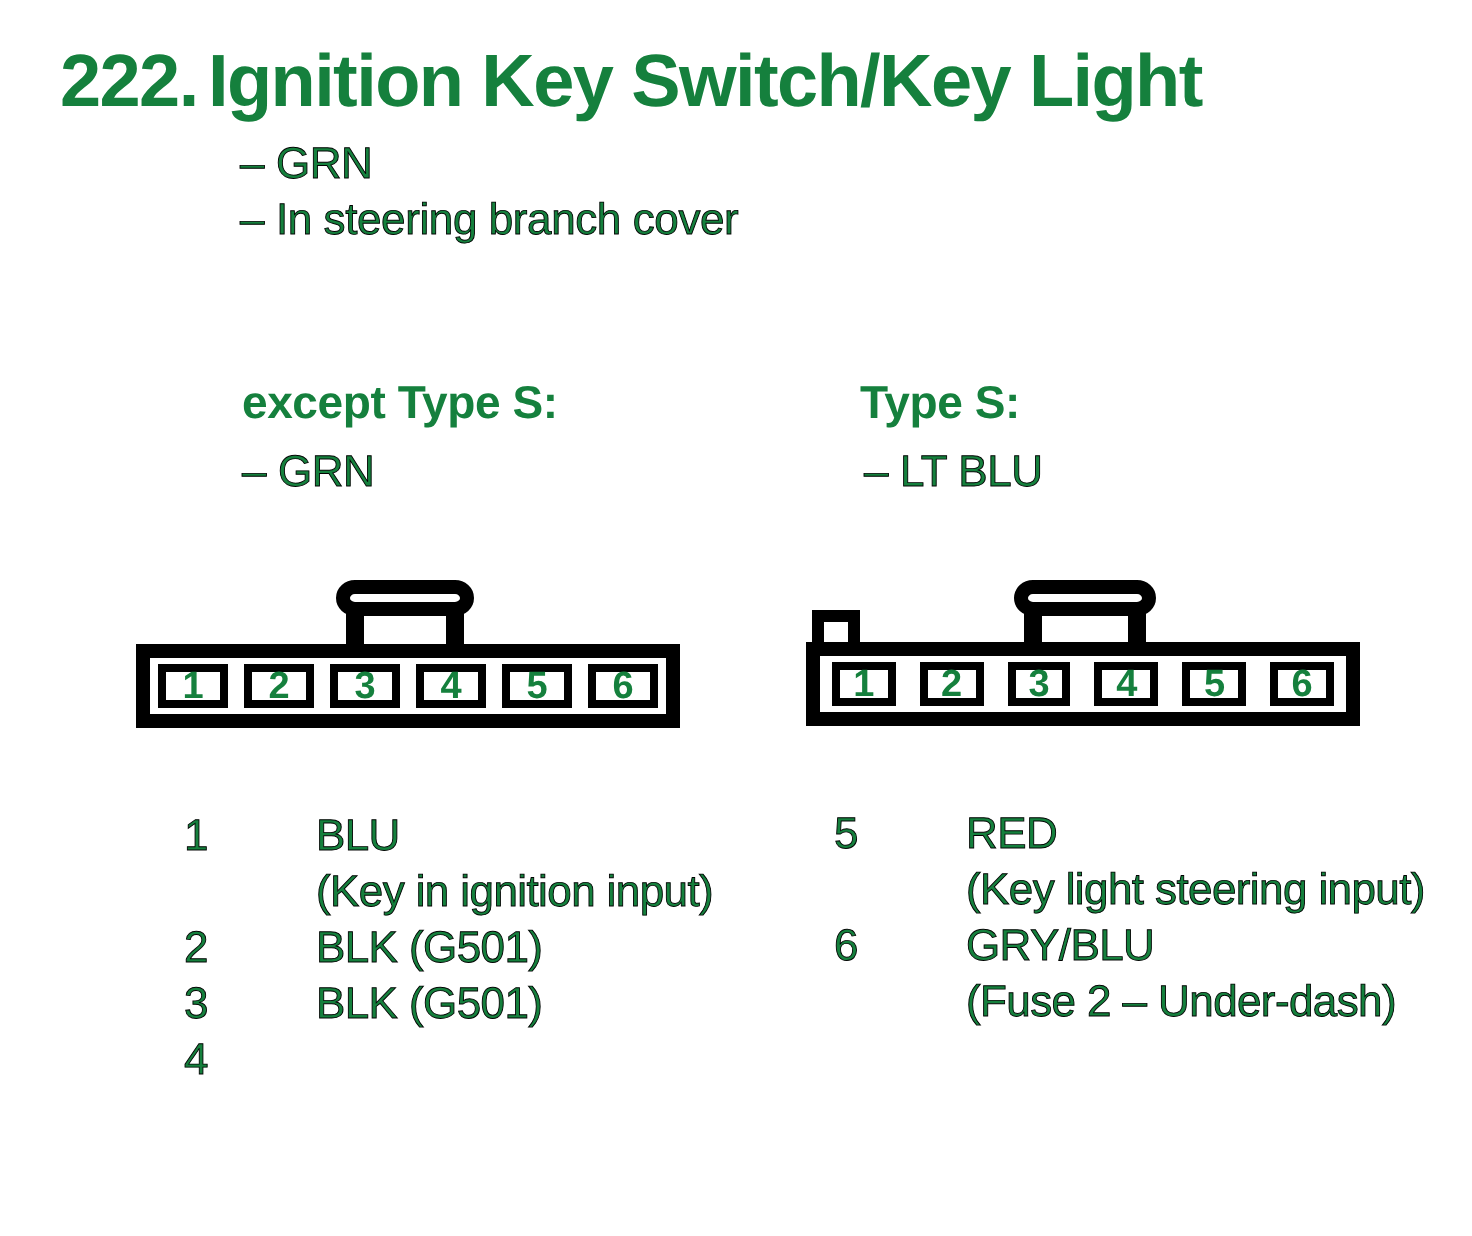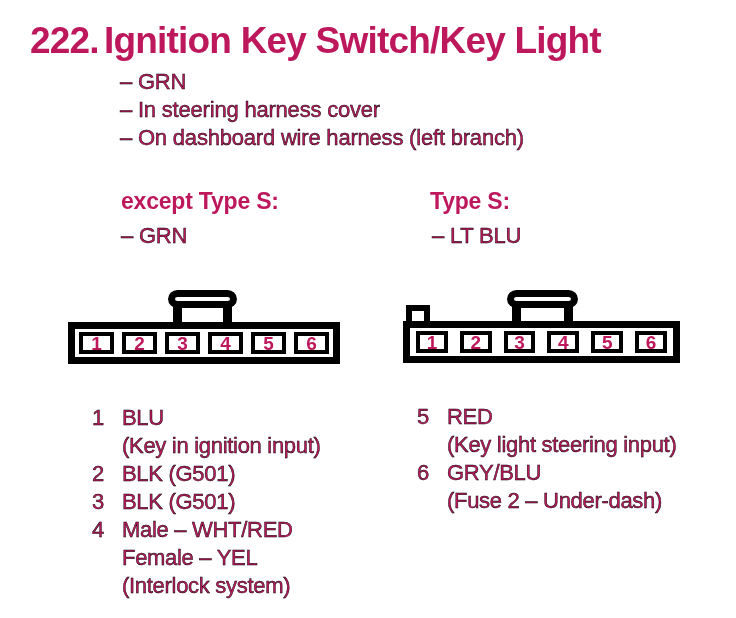--- a/index.html
+++ b/index.html
@@ -3,21 +3,21 @@
 <meta charset="utf-8">
 <style>
   html, body { margin: 0; padding: 0; background: #e8e8e8; }
   .page {
     position: relative;
     width: 736px;
     height: 618px;
     background: #ffffff;
     overflow: hidden;
     font-family: "Liberation Sans", sans-serif;
-    color: #be185d;
+    color: #15803d;
   }
   .abs { position: absolute; }
 
   
   .title-num, .title-text {
     font-size: 37px;
     font-weight: 700;
     letter-spacing: -0.8px;
     white-space: nowrap;
   }
@@ -102,41 +102,40 @@
   .plist.right { left: 417px; top: 403px; }
   .prow { display: flex; align-items: flex-start; }
   .pnum {
     width: 30px;
     flex: 0 0 30px;
     font-size: 22px;
     line-height: 28px;
     letter-spacing: -0.2px;
     -webkit-text-stroke: 0.45px #000;
   }
-  .plines { flex: 1 1 auto; }
+  .plines { flex: 1 1 auto; margin-left: 36px; }
   .pline {
     font-size: 22px;
     line-height: 28px;
     letter-spacing: -0.3px;
     white-space: nowrap;
     -webkit-text-stroke: 0.45px #000;
   }
 </style>
 </head>
 <body>
 
 <div class="page">
 
   <div class="abs title-num">222.</div>
   <div class="abs title-text">Ignition Key Switch/Key Light</div>
 
   <div class="abs bullets">
     <div class="bline">– GRN</div>
-    <div class="bline">– In steering harness cover</div>
-    <div class="bline">– On dashboard wire harness (left branch)</div>
+    <div class="bline">– In steering branch cover</div>
   </div>
 
   <div class="abs vhead left">except Type S:</div>
   <div class="abs vhead right">Type S:</div>
   <div class="abs vbullet left">– GRN</div>
   <div class="abs vbullet right">– LT BLU</div>
 
   <svg class="tab-svg left" width="76" height="36" viewBox="0 0 76 36" aria-hidden="true">
     <rect x="5.5" y="5.5" width="62" height="11" rx="6" fill="#fff" stroke="#000" stroke-width="7"></rect>
     <path d="M11.5 13 V36" stroke="#000" stroke-width="9" fill="none"></path>
@@ -181,25 +180,20 @@
       </div>
     </div>
     <div class="prow">
       <div class="pnum">3</div>
       <div class="plines">
         <div class="pline">BLK (G501)</div>
       </div>
     </div>
     <div class="prow">
       <div class="pnum">4</div>
-      <div class="plines">
-        <div class="pline">Male – WHT/RED</div>
-        <div class="pline">Female – YEL</div>
-        <div class="pline">(Interlock system)</div>
-      </div>
     </div>
   </div>
 
   <div class="plist right">
     <div class="prow">
       <div class="pnum">5</div>
       <div class="plines">
         <div class="pline">RED</div>
         <div class="pline">(Key light steering input)</div>
       </div>

